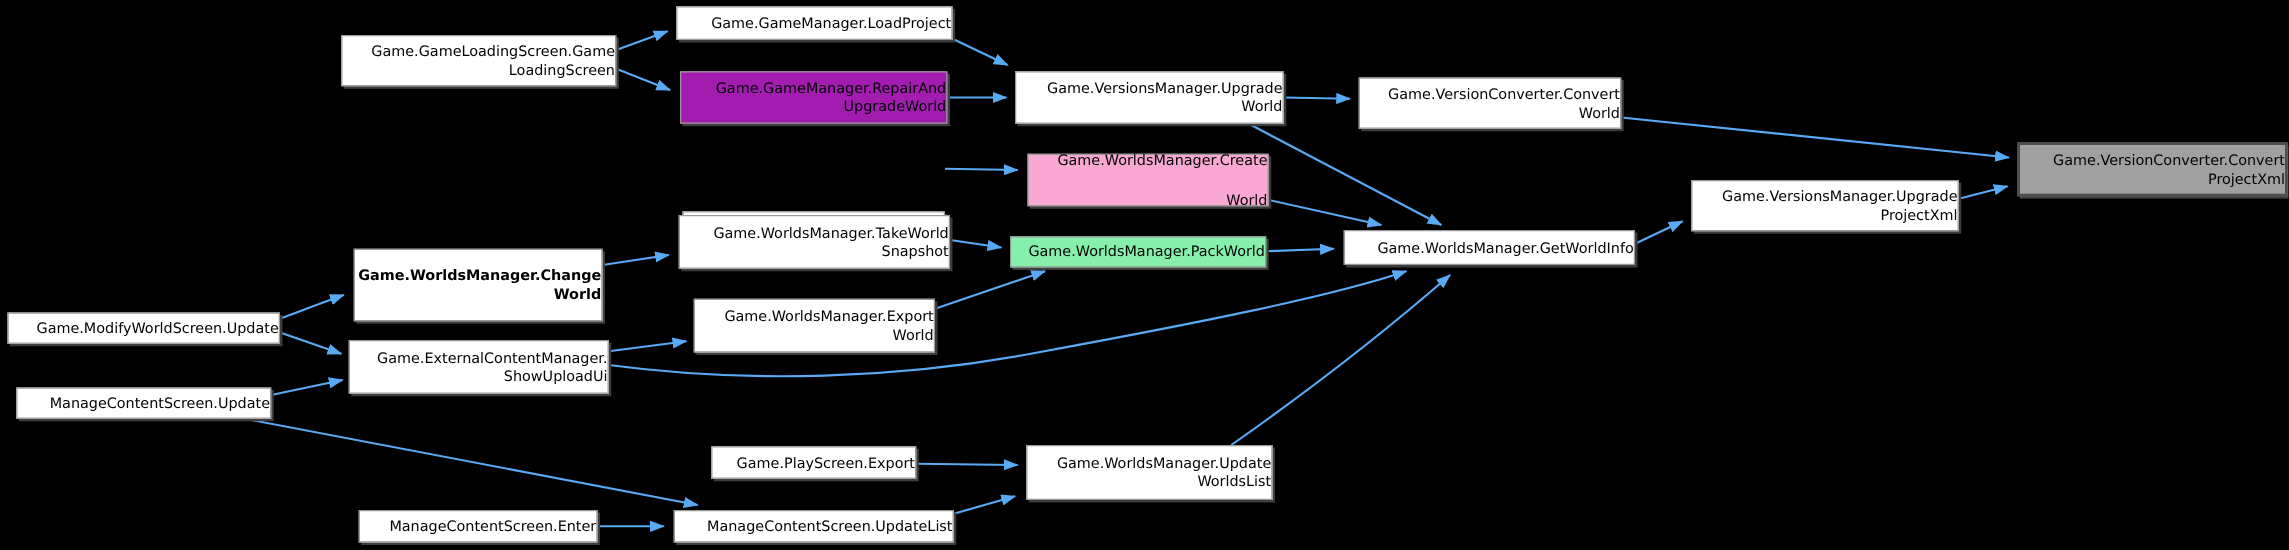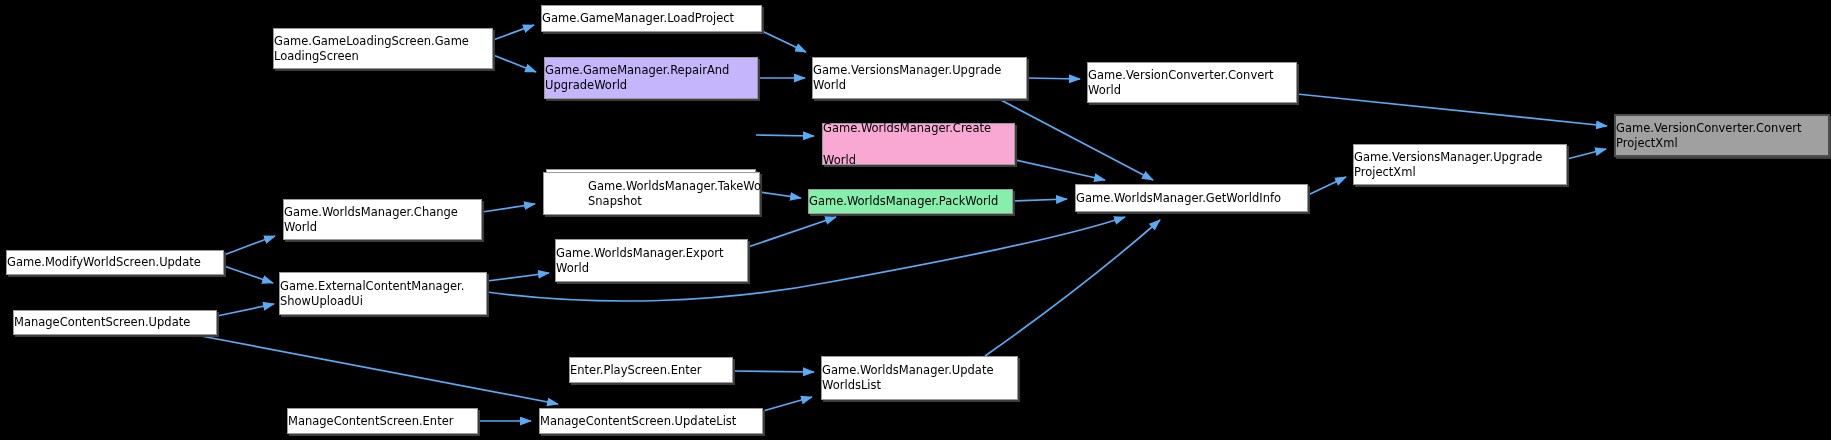--- a/index.html
+++ b/index.html
@@ -24,21 +24,21 @@
   }
   .node {
     position: absolute;
     box-sizing: border-box;
     background: #ffffff;
     border: 1px solid #9a9a9a;
     box-shadow: 2px 2px 0 #3d3d3d;
     color: #000000;
     display: flex;
     flex-direction: column;
-    align-items: flex-start;
+    align-items: flex-end;
     justify-content: center;
     text-align: center;
     font-size: 11.5px;
     line-height: 15px;
     z-index: 2;
     cursor: pointer;
     white-space: nowrap;
   }
   .node.highlighted {
     background: #a0a0a0;
@@ -87,21 +87,21 @@
       </g>
   </svg>
   <div id="nodes">
       <div class="node" style="left: 273px; top: 28px; width: 220px; height: 41px; background: rgb(255, 255, 255); border-color: rgb(154, 154, 154); color: rgb(0, 0, 0);">
         <span class="line">Game.GameLoadingScreen.Game</span>
         <span class="line">LoadingScreen</span>
       </div>
       <div class="node" style="left: 541px; top: 5px; width: 221px; height: 27px; background: rgb(255, 255, 255); border-color: rgb(154, 154, 154); color: rgb(0, 0, 0);">
         <span class="line">Game.GameManager.LoadProject</span>
       </div>
-      <div class="node" style="left: 544px; top: 57px; width: 214px; height: 42px; background: #c4b5fd; border-color: rgb(154, 154, 154); color: rgb(0, 0, 0);">
+      <div class="node" style="left: 544px; top: 57px; width: 214px; height: 42px; background: #a21caf; border-color: rgb(154, 154, 154); color: rgb(0, 0, 0);">
         <span class="line">Game.GameManager.RepairAnd</span>
         <span class="line">UpgradeWorld</span>
       </div>
       <div class="node" style="left: 812px; top: 57px; width: 215px; height: 42px; background: rgb(255, 255, 255); border-color: rgb(154, 154, 154); color: rgb(0, 0, 0);">
         <span class="line">Game.VersionsManager.Upgrade</span>
         <span class="line">World</span>
       </div>
       <div class="node" style="left: 1087px; top: 62px; width: 210px; height: 41px; background: rgb(255, 255, 255); border-color: rgb(154, 154, 154); color: rgb(0, 0, 0);">
         <span class="line">Game.VersionConverter.Convert</span>
         <span class="line">World</span>
@@ -124,40 +124,40 @@
         <span class="line">Game.WorldsManager.GetWorldInfo</span>
       </div>
       <div class="node" style="left: 1353px; top: 144px; width: 214px; height: 41px; background: rgb(255, 255, 255); border-color: rgb(154, 154, 154); color: rgb(0, 0, 0);">
         <span class="line">Game.VersionsManager.Upgrade</span>
         <span class="line">ProjectXml</span>
       </div>
       <div class="node highlighted" style="left: 1614px; top: 114px; width: 216px; height: 43px; background: rgb(160, 160, 160); border-color: rgb(77, 77, 77); color: rgb(0, 0, 0);">
         <span class="line">Game.VersionConverter.Convert</span>
         <span class="line">ProjectXml</span>
       </div>
-      <div class="node" style="left: 283px; top: 199px; width: 199px; height: 41px; background: rgb(255, 255, 255); border-color: rgb(154, 154, 154); color: rgb(0, 0, 0);">
+      <div class="node" style="left: 283px; top: 199px; width: 199px; height: 58px; background: rgb(255, 255, 255); border-color: rgb(154, 154, 154); color: rgb(0, 0, 0); font-weight: bold;">
         <span class="line">Game.WorldsManager.Change</span>
         <span class="line">World</span>
       </div>
       <div class="node" style="left: 6px; top: 250px; width: 218px; height: 25px; background: rgb(255, 255, 255); border-color: rgb(154, 154, 154); color: rgb(0, 0, 0);">
         <span class="line">Game.ModifyWorldScreen.Update</span>
       </div>
       <div class="node" style="left: 555px; top: 239px; width: 193px; height: 43px; background: rgb(255, 255, 255); border-color: rgb(154, 154, 154); color: rgb(0, 0, 0);">
         <span class="line">Game.WorldsManager.Export</span>
         <span class="line">World</span>
       </div>
       <div class="node" style="left: 279px; top: 272px; width: 208px; height: 43px; background: rgb(255, 255, 255); border-color: rgb(154, 154, 154); color: rgb(0, 0, 0);">
         <span class="line">Game.ExternalContentManager.</span>
         <span class="line">ShowUploadUi</span>
       </div>
       <div class="node" style="left: 13px; top: 310px; width: 204px; height: 25px; background: rgb(255, 255, 255); border-color: rgb(154, 154, 154); color: rgb(0, 0, 0);">
         <span class="line">ManageContentScreen.Update</span>
       </div>
       <div class="node" style="left: 569px; top: 357px; width: 164px; height: 26px; background: rgb(255, 255, 255); border-color: rgb(154, 154, 154); color: rgb(0, 0, 0);">
-        <span class="line">Enter.PlayScreen.Enter</span>
+        <span class="line">Game.PlayScreen.Export</span>
       </div>
       <div class="node" style="left: 821px; top: 356px; width: 197px; height: 44px; background: rgb(255, 255, 255); border-color: rgb(154, 154, 154); color: rgb(0, 0, 0);">
         <span class="line">Game.WorldsManager.Update</span>
         <span class="line">WorldsList</span>
       </div>
       <div class="node" style="left: 287px; top: 408px; width: 191px; height: 26px; background: rgb(255, 255, 255); border-color: rgb(154, 154, 154); color: rgb(0, 0, 0);">
         <span class="line">ManageContentScreen.Enter</span>
       </div>
       <div class="node" style="left: 539px; top: 408px; width: 224px; height: 26px; background: rgb(255, 255, 255); border-color: rgb(154, 154, 154); color: rgb(0, 0, 0);">
         <span class="line">ManageContentScreen.UpdateList</span>

